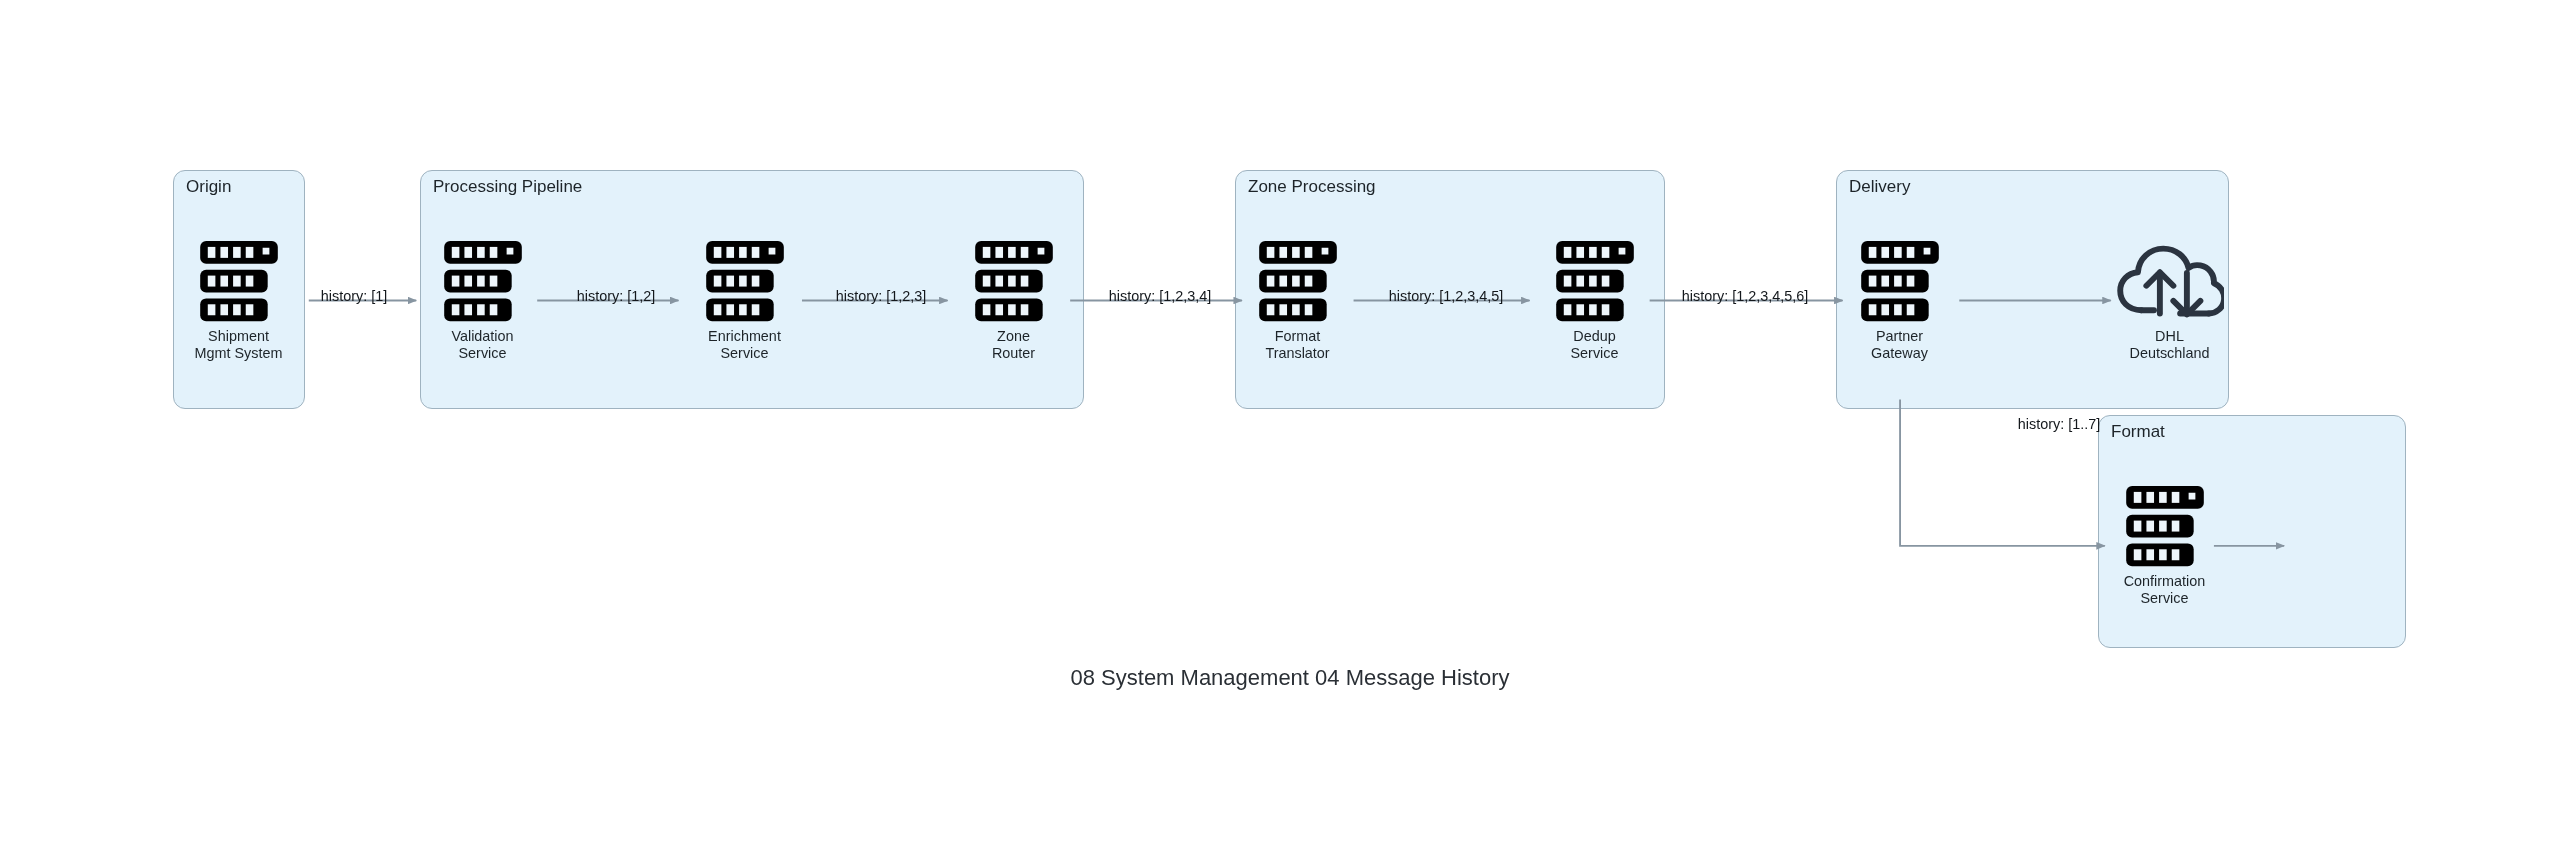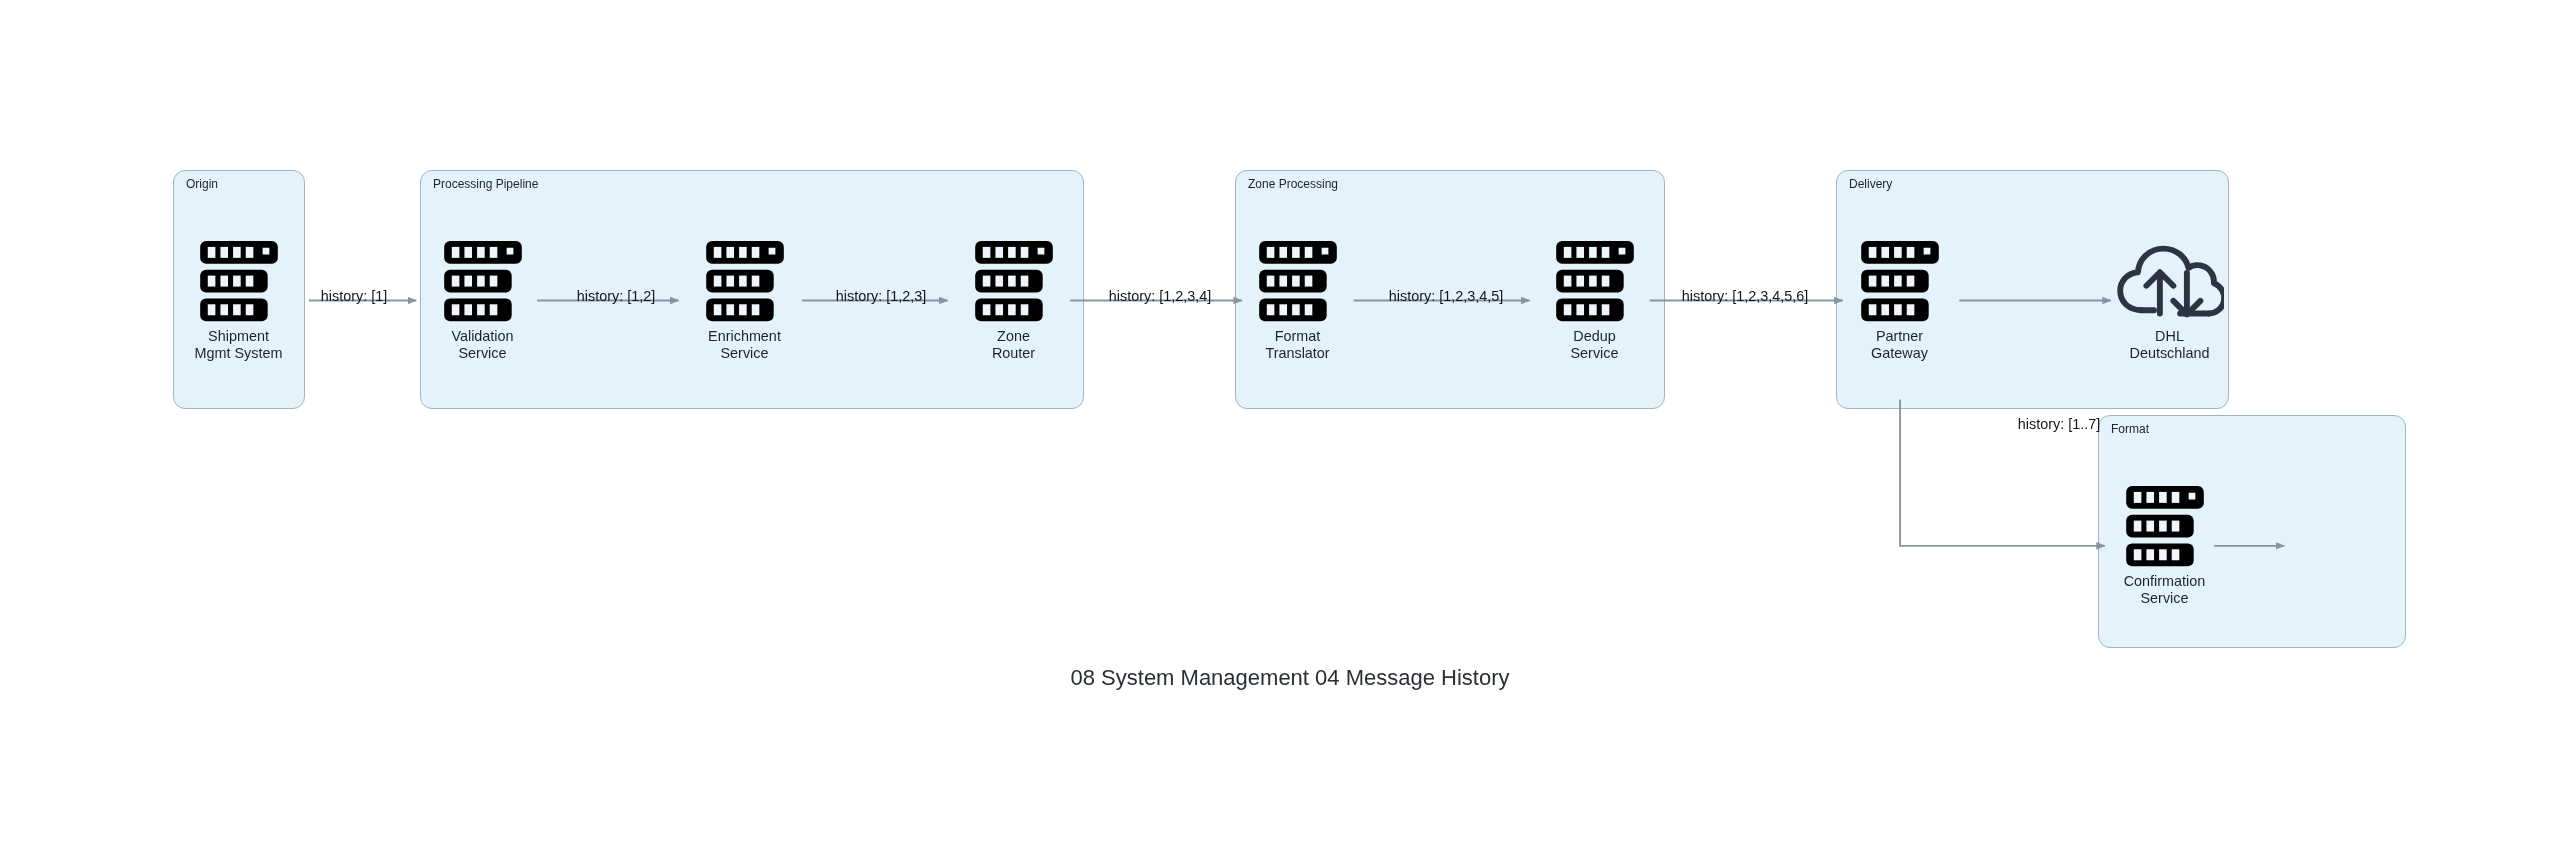--- a/index.html
+++ b/index.html
@@ -33,21 +33,21 @@
     position: absolute;
     background: #e3f2fb;
     border: 0.8px solid #9fb3c0;
     border-radius: 12px;
     box-sizing: border-box;
   }
   .group-title {
     position: absolute;
     left: 12px;
     top: 6px;
-    font-size: 12px;
+    font-size: 17px;
     color: #1d2429;
     font-family: "Liberation Sans", sans-serif;
     white-space: nowrap;
   }
 
   
   .node {
     position: absolute;
     width: 127px;
     text-align: center;

